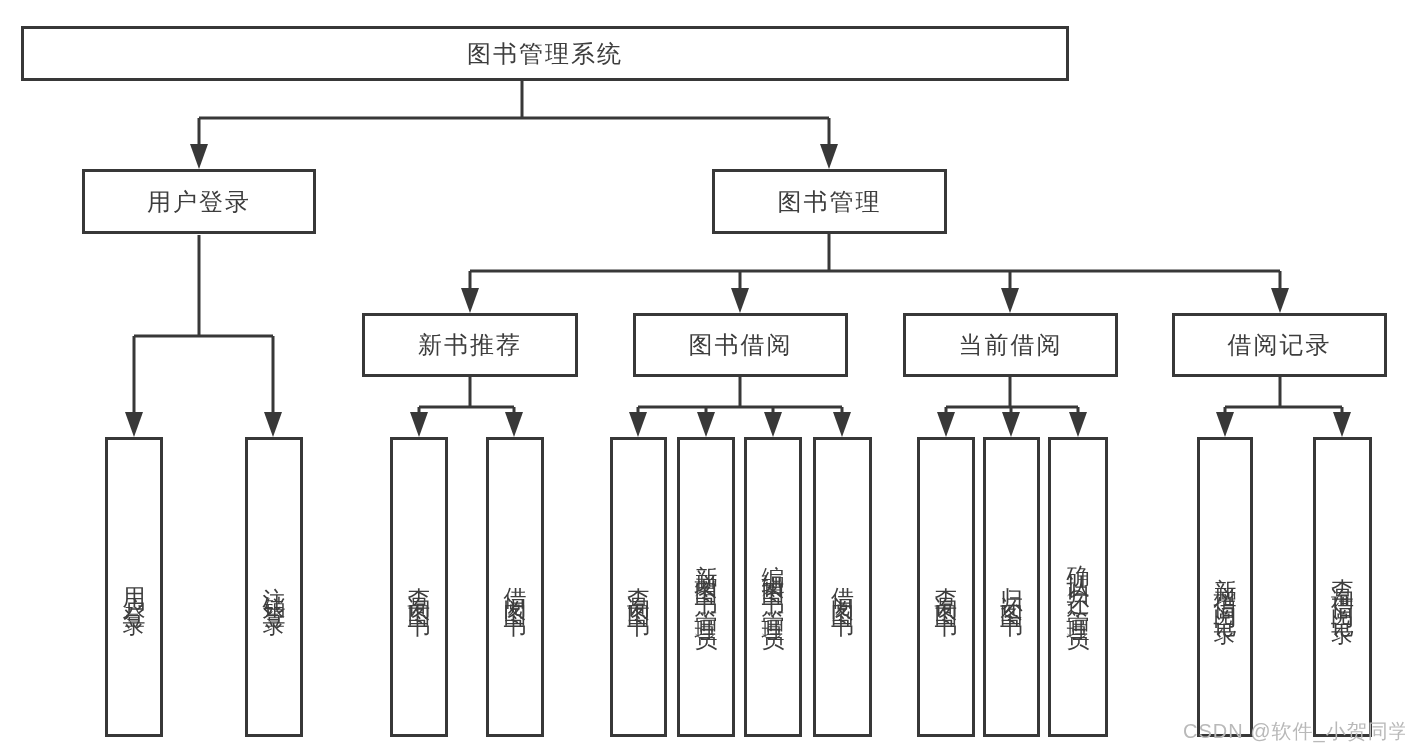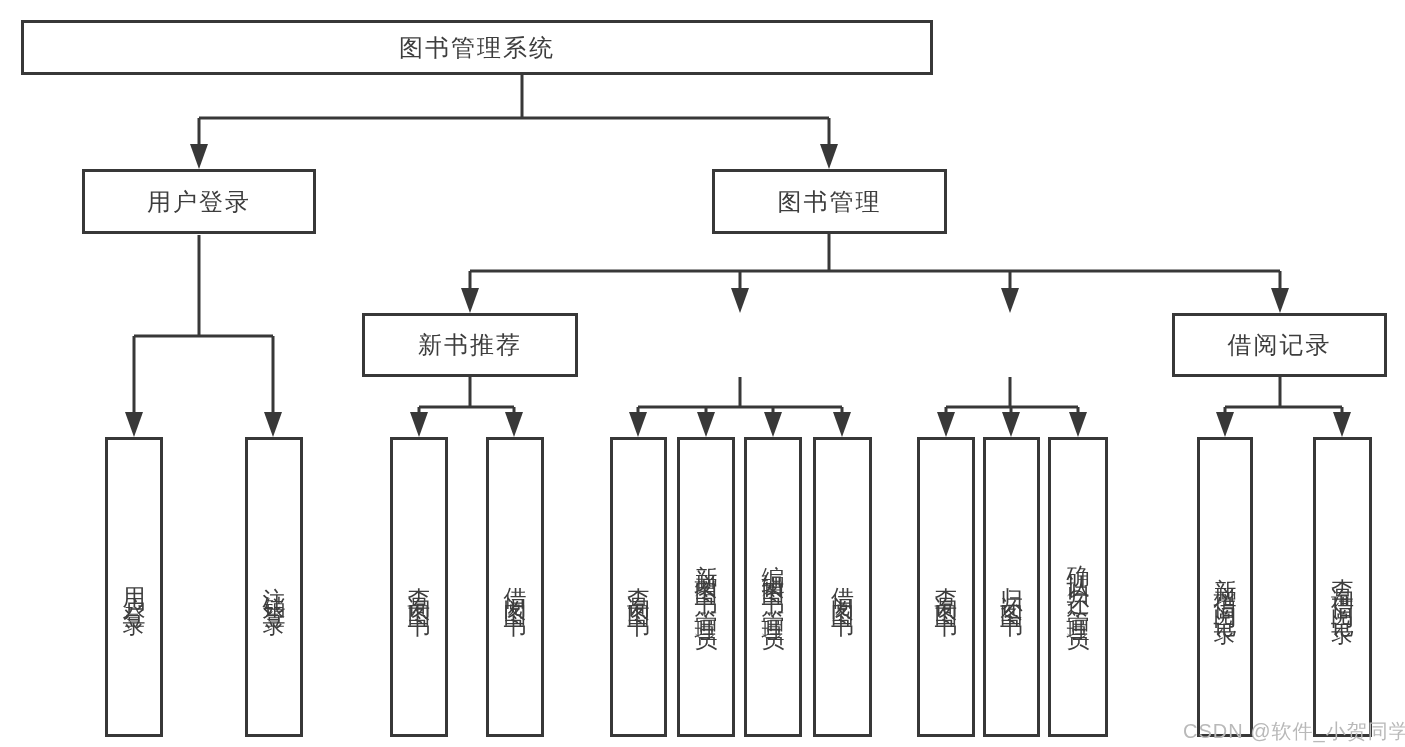--- a/index.html
+++ b/index.html
@@ -100,29 +100,31 @@
       <polygon fill="#383838" stroke="none" points="1069,412 1087,412 1078,437"></polygon>
     </g>
 
     <g>
       <path d="M1280,377 L1280,407 M1225,407 L1342,407 M1225,407 L1225,416 M1342,407 L1342,416"></path>
       <polygon fill="#383838" stroke="none" points="1216,412 1234,412 1225,437"></polygon>
       <polygon fill="#383838" stroke="none" points="1333,412 1351,412 1342,437"></polygon>
     </g>
   </svg>
 
-  <div class="node h-node" style="left:21px; top:20px; width:912px; height:55px;">图书管理系统</div>
+  <div class="node h-node" style="left:21px; top:26px; width:1048px; height:55px;">图书管理系统</div>
 
   <div class="node h-node" style="left:82px; top:169px; width:234px; height:65px;">用户登录</div>
 
   <div class="node h-node" style="left:362px; top:313px; width:216px; height:64px;">新书推荐</div>
 
   <div class="node h-node" style="left:712px; top:169px; width:235px; height:65px;">图书管理</div>
 
+  <div class="node h-node" style="left:633px; top:313px; width:215px; height:64px;">图书借阅</div>
 
+  <div class="node h-node" style="left:903px; top:313px; width:215px; height:64px;">当前借阅</div>
 
   <div class="node h-node" style="left:1172px; top:313px; width:215px; height:64px;">借阅记录</div>
 
   <div class="node leaf" style="left:105px; top:437px; width:58px; height:300px;">用户登录</div>
 
   <div class="node leaf" style="left:245px; top:437px; width:58px; height:300px;">注销登录</div>
 
   <div class="node leaf" style="left:390px; top:437px; width:58px; height:300px;">查询图书</div>
 
   <div class="node leaf" style="left:486px; top:437px; width:58px; height:300px;">借阅图书</div>

